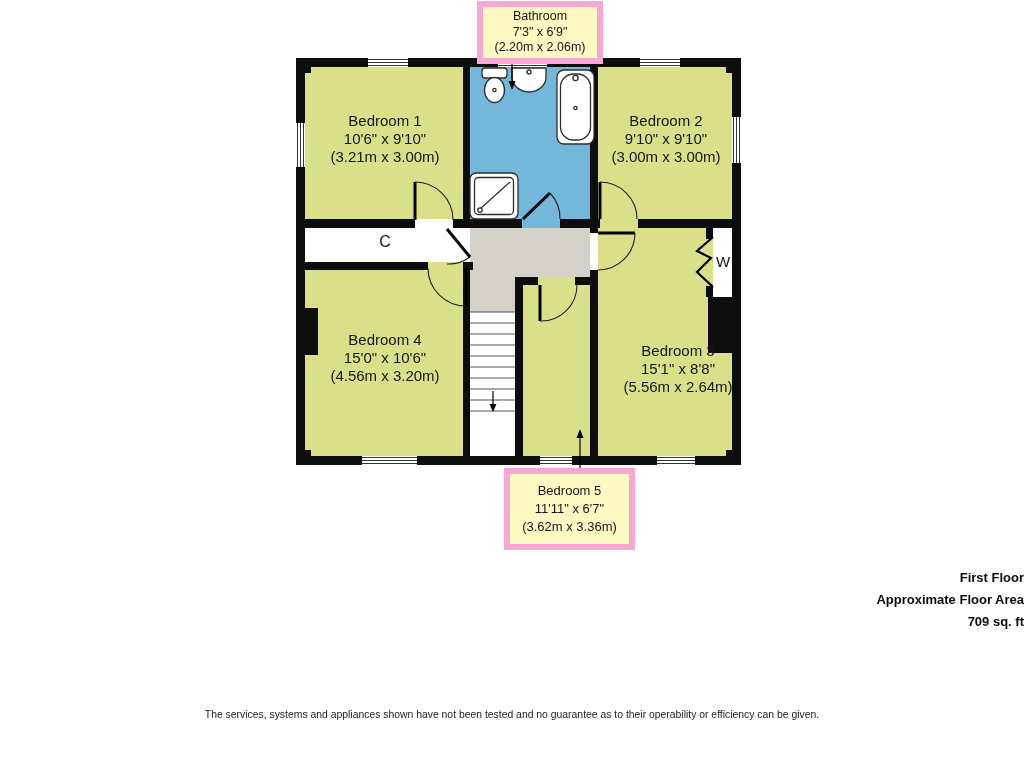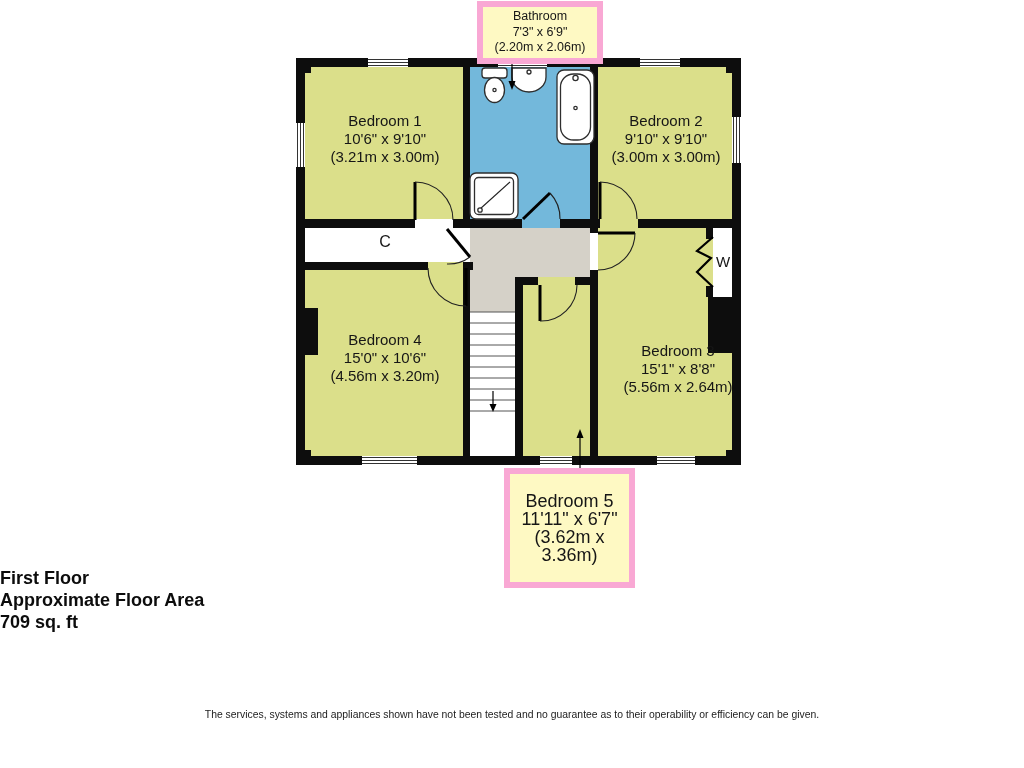--- a/index.html
+++ b/index.html
@@ -16,23 +16,23 @@
   .bifold{stroke:#000;stroke-width:2.2;fill:none;stroke-linejoin:miter;}
   .arc{stroke:#222;stroke-width:1.1;fill:none;}
   .tread{stroke:#555;stroke-width:1;fill:none;}
   .winline{stroke:#333;stroke-width:1;fill:none;}
   .leader{stroke:#000;stroke-width:1.2;fill:none;}
   .arrowhead{fill:#000;stroke:none;}
   .room-label{position:absolute;text-align:center;font-size:15px;line-height:18px;color:#161616;}
   .tiny-label{position:absolute;text-align:center;font-size:16px;line-height:18px;color:#161616;}
   .label-box{position:absolute;text-align:center;background:#fef9c3;border:6px solid #f9a8d4;color:#161616;}
   .label-box.bathroom{font-size:12.5px;line-height:15.5px;padding:2px 0;}
-  .label-box.bedroom5{font-size:18px;line-height:18px;padding:18px 0;}
-  .title-block{position:absolute;left:0;right:0;text-align:left;
-               font-weight:bold;font-size:18px;line-height:22px;color:#0c0c0c;}
+  .label-box.bedroom5{font-size:13px;line-height:18px;padding:8px 0;}
+  .title-block{position:absolute;left:0;right:0;text-align:right;
+               font-weight:bold;font-size:13px;line-height:22px;color:#0c0c0c;}
   .footer{position:absolute;left:0;right:0;text-align:center;
           font-size:10.4px;line-height:14px;color:#1c1c1c;padding:0 6px;}
 </style>
 </head>
 <body>
 
 <svg id="plan-svg" width="1024" height="768" viewBox="0 0 1024 768">
 
   <g shape-rendering="crispEdges">
     <rect class="room" x="305" y="67" width="158" height="152"></rect>

